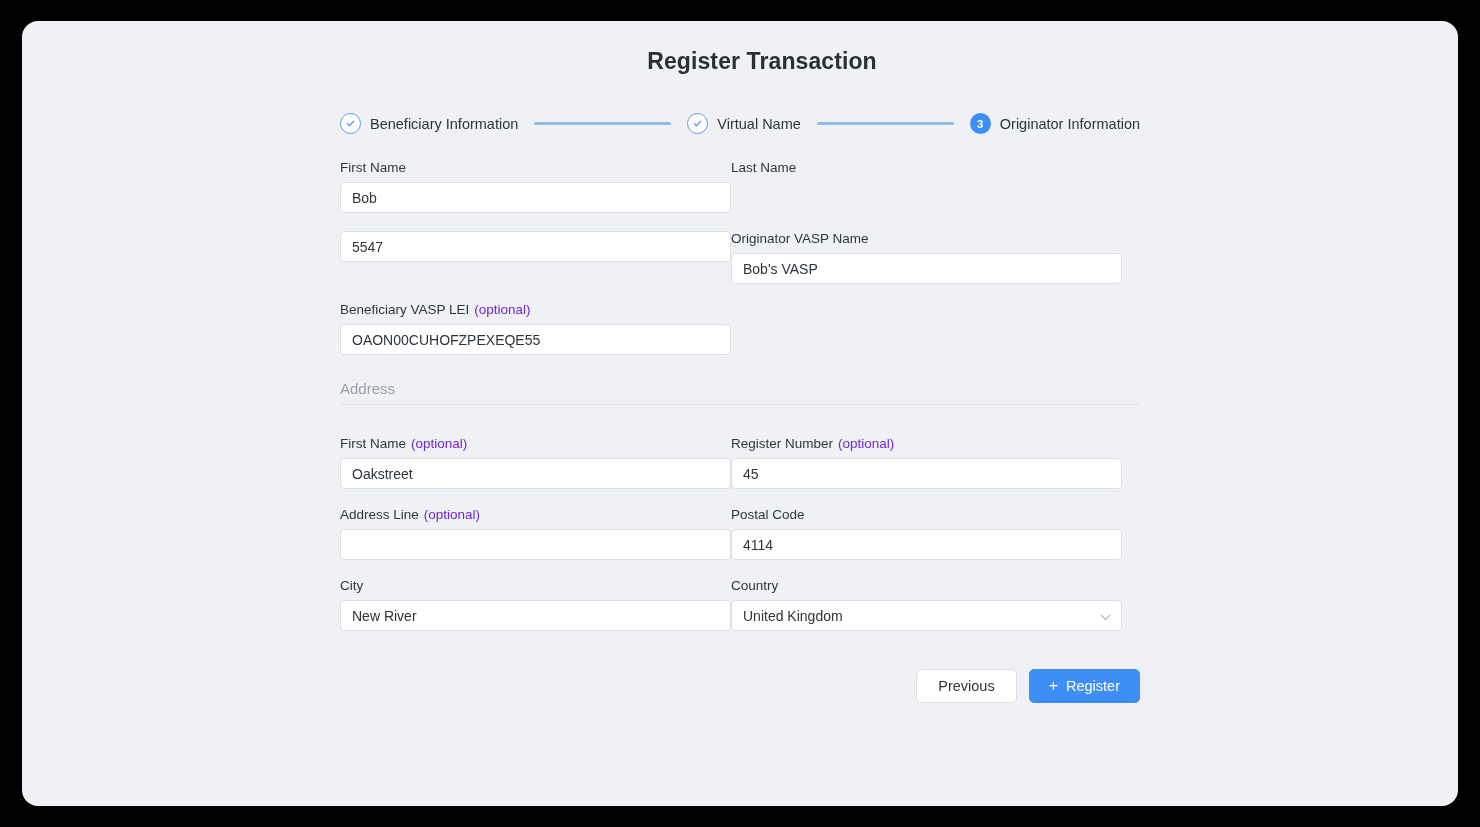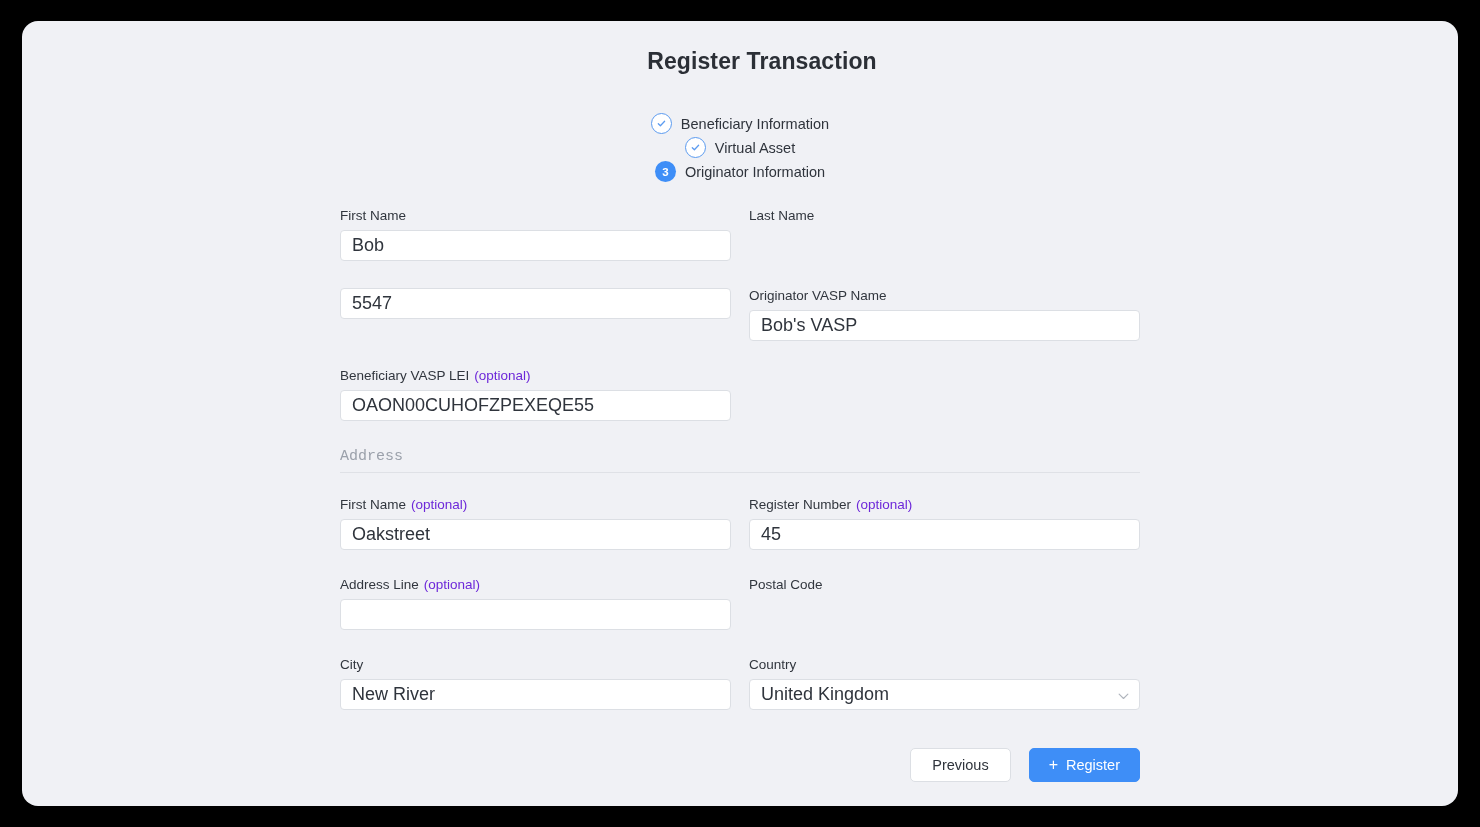--- a/index.html
+++ b/index.html
@@ -33,21 +33,20 @@
     letter-spacing: 0.1px;
     margin-left: 44px;
   }
 
   
   #stepper {
     width: 800px;
     margin: 38px auto 0 auto;
     display: flex;
     align-items: center;
-    flex-direction: column;
   }
   .step { display: flex; align-items: center; flex: 0 0 auto; }
   .step-marker {
     width: 21px; height: 21px; border-radius: 50%;
     display: flex; align-items: center; justify-content: center;
     flex: 0 0 auto;
   }
   .step-marker.done {
     border: 1.5px solid #5b9bf0;
     background: #ffffff;
@@ -72,22 +71,21 @@
     border-radius: 2px;
   }
 
   
   #form-area {
     width: 800px;
     margin: 26px auto 0 auto;
   }
   .form-row {
     display: flex;
-    gap: 18px;
-    margin-bottom: 27px;
+    margin-bottom: 18px;
   }
   .form-col { width: 391px; flex: 0 0 391px; }
   .form-col.empty { visibility: hidden; }
 
   .field-label {
     font-size: 13.5px;
     color: #31363e;
     margin-bottom: 7px;
     display: flex;
     align-items: center;
@@ -108,59 +106,58 @@
     font-weight: bold;
   }
 
   .text-input {
     width: 100%;
     height: 31px;
     background: #ffffff;
     border: 1px solid #dcdfe4;
     border-radius: 4px;
     padding: 0 11px;
-    font-size: 18px;
+    font-size: 14px;
     color: #2f343c;
     font-family: "Liberation Sans", sans-serif;
     outline: none;
   }
   .text-input::placeholder { color: #b7bcc4; }
 
   .select-wrap { position: relative; }
   .select-wrap .text-input { }
   .chevron {
     position: absolute;
     right: 11px;
     top: 50%;
     transform: translateY(-50%);
     pointer-events: none;
     display: block;
   }
 
   
   .section-header {
-    margin: 25px 0 24px 0;
-    font-family: Liberation Mono, monospace;
+    margin: 25px 0 31px 0;
   }
   .section-title {
     font-size: 15px;
     color: #9ba1ab;
     margin-bottom: 7px;
   }
   .section-rule {
     height: 1px;
     background: #dfe1e6;
     width: 100%;
   }
 
   
   #footer-actions {
     display: flex;
     justify-content: flex-end;
-    gap: 18px;
+    gap: 12px;
     margin-top: 38px;
   }
   .btn {
     height: 34px;
     border-radius: 5px;
     font-size: 14.5px;
     font-family: "Liberation Sans", sans-serif;
     cursor: pointer;
     display: inline-flex;
     align-items: center;
@@ -200,21 +197,21 @@
     </div>
 
     <div class="step-line"></div>
 
     <div class="step">
       <span class="step-marker done">
         <svg width="11" height="11" viewBox="0 0 12 12" aria-hidden="true">
           <path d="M2.5 6.2 L4.8 8.4 L9.4 3.6" fill="none" stroke="#5b9bf0" stroke-width="1.4" stroke-linecap="round" stroke-linejoin="round"></path>
         </svg>
       </span>
-      <span class="step-label">Virtual Asset</span>
+      <span class="step-label">Virtual Name</span>
     </div>
 
     <div class="step-line"></div>
 
     <div class="step">
       <span class="step-marker active">3</span>
       <span class="step-label">Originator Information</span>
     </div>
 
   </div>
@@ -285,20 +282,21 @@
         <div class="field-label">
           <span>Address Line</span>
           <span class="optional-tag">(optional)</span>
         </div>
         <input class="text-input" type="text" value="" style="">
       </div>
       <div class="form-col">
         <div class="field-label">
           <span>Postal Code</span>
         </div>
+        <input class="text-input" type="text" value="4114" style="">
       </div>
     </div>
 
     <div class="form-row">
       <div class="form-col">
         <div class="field-label">
           <span>City</span>
         </div>
         <input class="text-input" type="text" value="New River" style="">
       </div>

